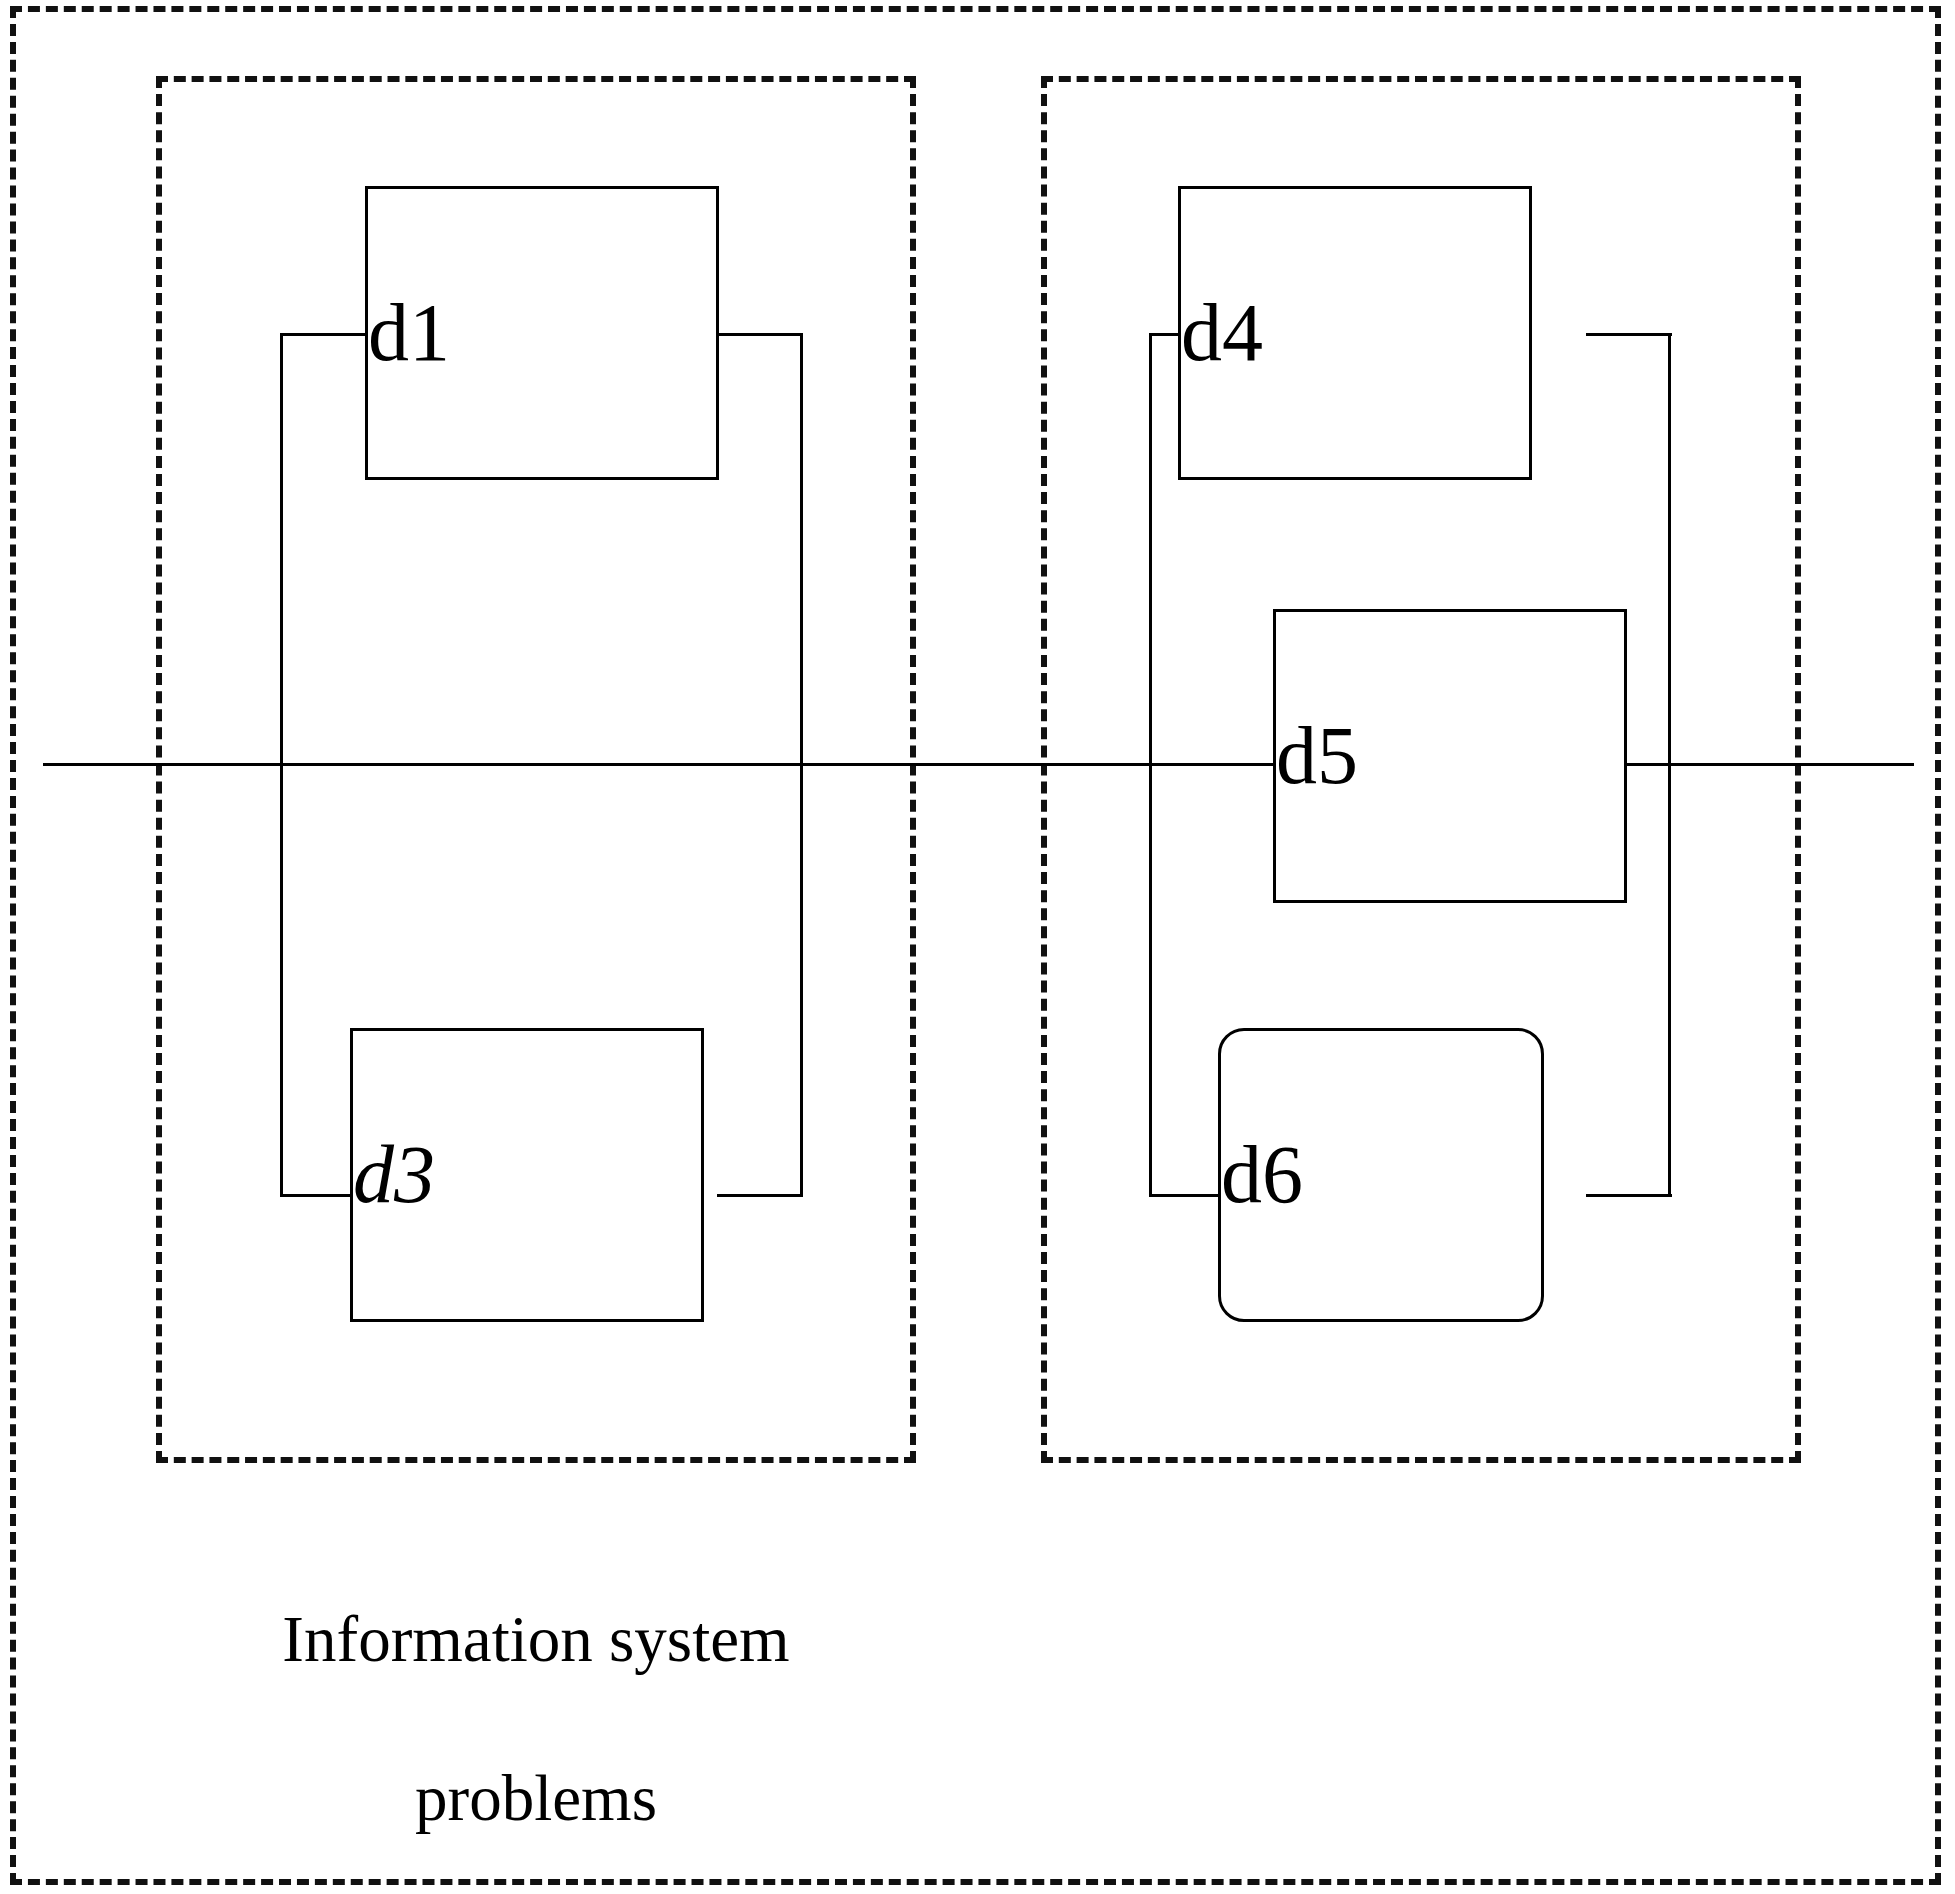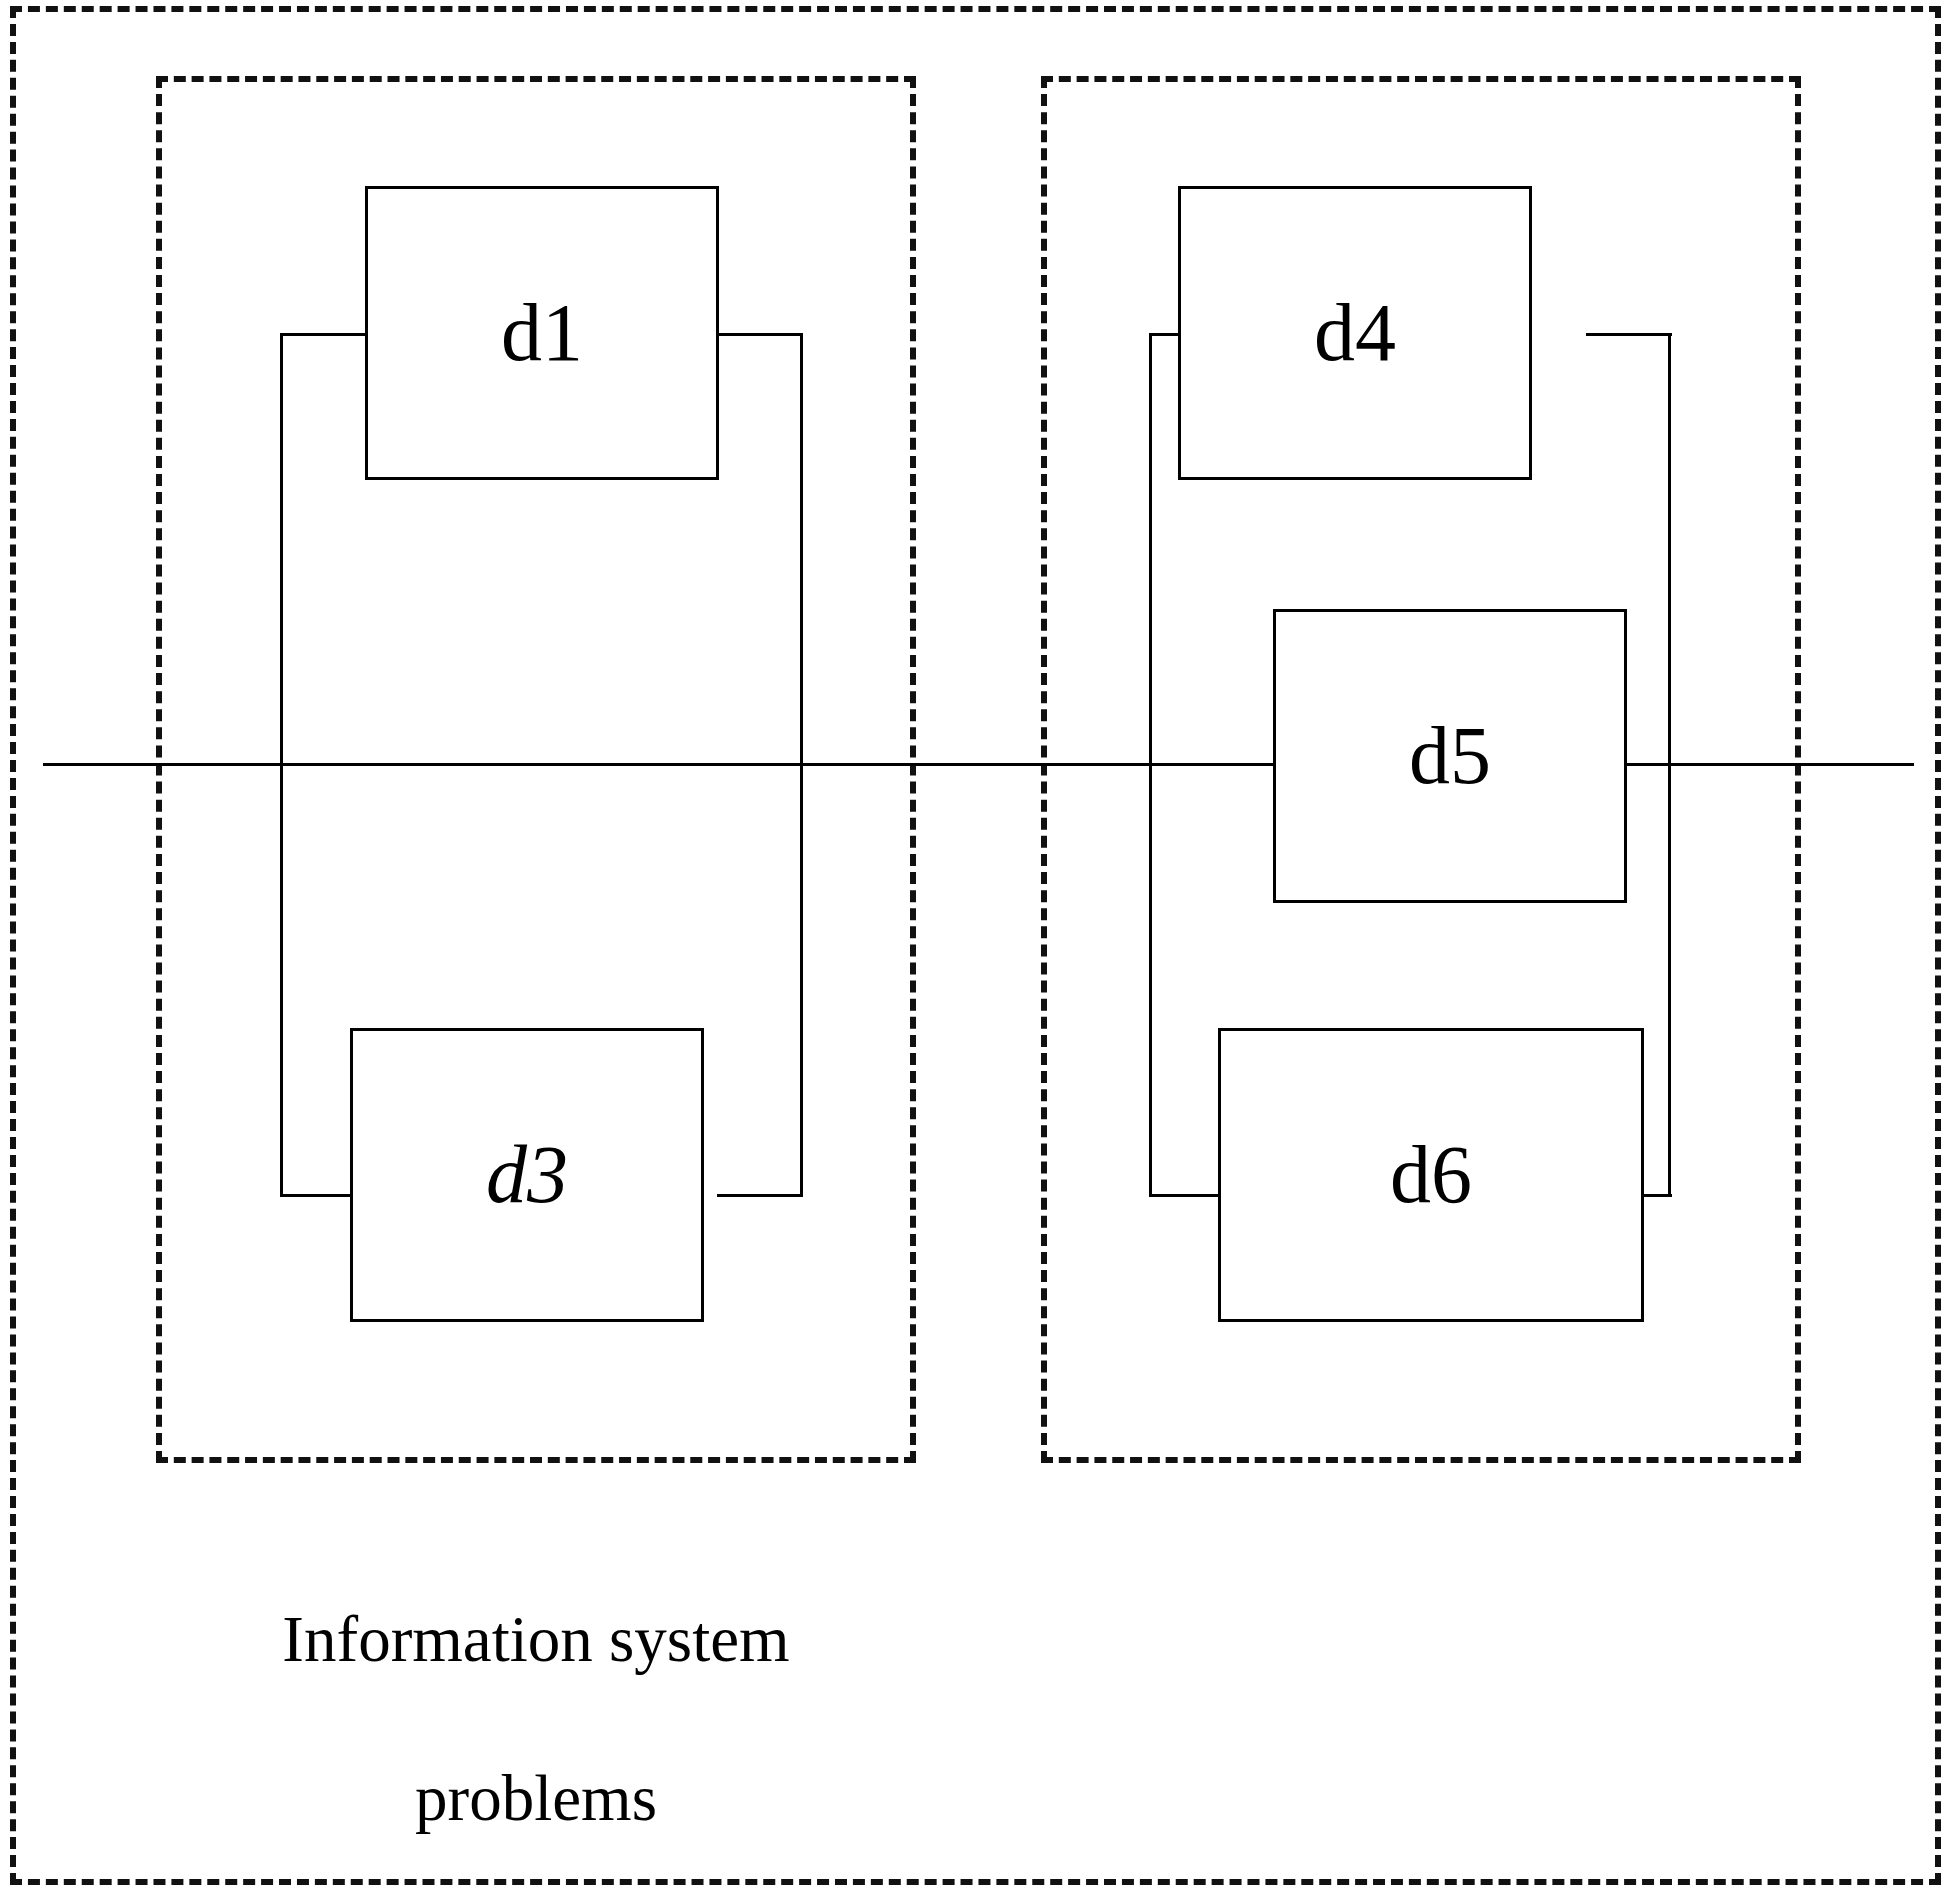--- a/index.html
+++ b/index.html
@@ -36,21 +36,21 @@
     background: transparent;
   }
   
   .node {
     position: absolute;
     border: 3px solid #000000;
     box-sizing: border-box;
     background: #ffffff;
     display: flex;
     align-items: center;
-    justify-content: center;
+    justify-content: flex-start;
     font-size: 82px;
     line-height: 1;
     color: #000000;
     font-family: "Liberation Serif", serif;
     z-index: 5;
   }
   
   .line-h {
     position: absolute;
     height: 3px;
@@ -125,19 +125,19 @@
   <div class="line-h" style="left:1586px; top:763px; width:86px;"></div>
   <div class="line-h" style="left:1149px; top:1194px; width:86px;"></div>
   <div class="line-h" style="left:1586px; top:1194px; width:86px;"></div>
 
   <div class="node" style="left:1178px; top:186px; width:354px; height:294px;">
     <span>d4</span>
   </div>
   <div class="node" style="left:1273px; top:609px; width:354px; height:294px;">
     <span>d5</span>
   </div>
-  <div class="node" style="left:1218px; top:1028px; width:426px; height:294px;">
+  <div class="node" style="left:1218px; top:1028px; width:326px; height:294px;border-radius:26px;">
     <span>d6</span>
   </div>
 
 
 </div>
 
 
 </body></html>

